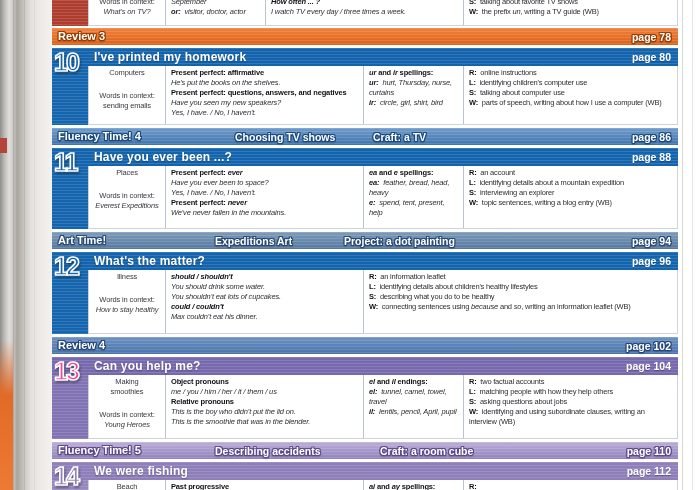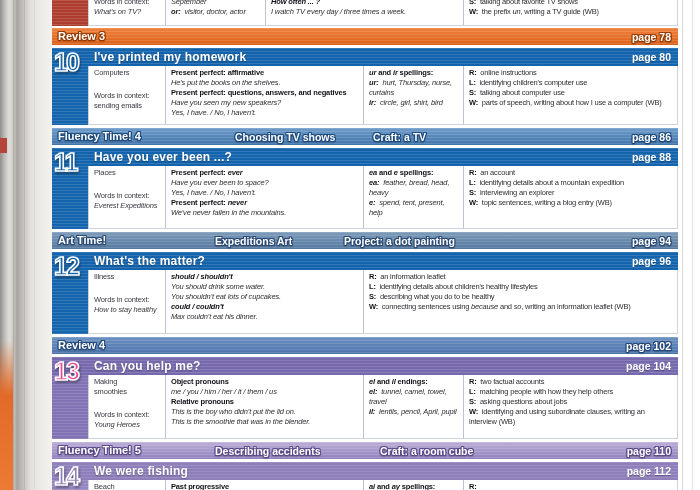--- a/index.html
+++ b/index.html
@@ -44,21 +44,21 @@
   .unit-title{margin-left:42px;font-size:12px;font-weight:800;color:#fff;letter-spacing:.2px;
     text-shadow:0 1px 2px rgba(0,0,0,.35);white-space:nowrap;}
   .unit-page{margin-left:auto;margin-right:7px;font-size:10.5px;font-weight:800;color:#fff;
     text-shadow:0 1px 1px rgba(0,0,0,.3);white-space:nowrap;}
   .unit-body{position:relative;margin-left:36px;background:#fff;border:1px solid #cdd2dc;border-top:0;
     display:flex;box-sizing:border-box;overflow:hidden;z-index:1;}
 
   .cell{box-sizing:border-box;padding:2px 5px 0 5px;font-size:7.5px;line-height:10px;
     letter-spacing:-0.15px;color:#2e2e33;overflow:hidden;white-space:pre-wrap;}
   .cell .line{white-space:pre-wrap;}
-  .c1{width:76px;color:#3a3a40;}
+  .c1{width:76px;color:#3a3a40;text-align:center;}
   .c2{width:198px;border-left:1px solid #b9c2d6;}
   .c3{width:100px;border-left:1px solid #b9c2d6;}
   .c4{flex:1;border-left:1px solid #b9c2d6;letter-spacing:-0.2px;}
   .line{min-height:10px;}
   .line.gap{margin-top:13px;}
   .line.clip{margin-top:-5px;}
   .rb{font-weight:700;color:#111116;}
   .ri{font-style:italic;}
   .rbi{font-weight:700;font-style:italic;color:#111116;}
 

